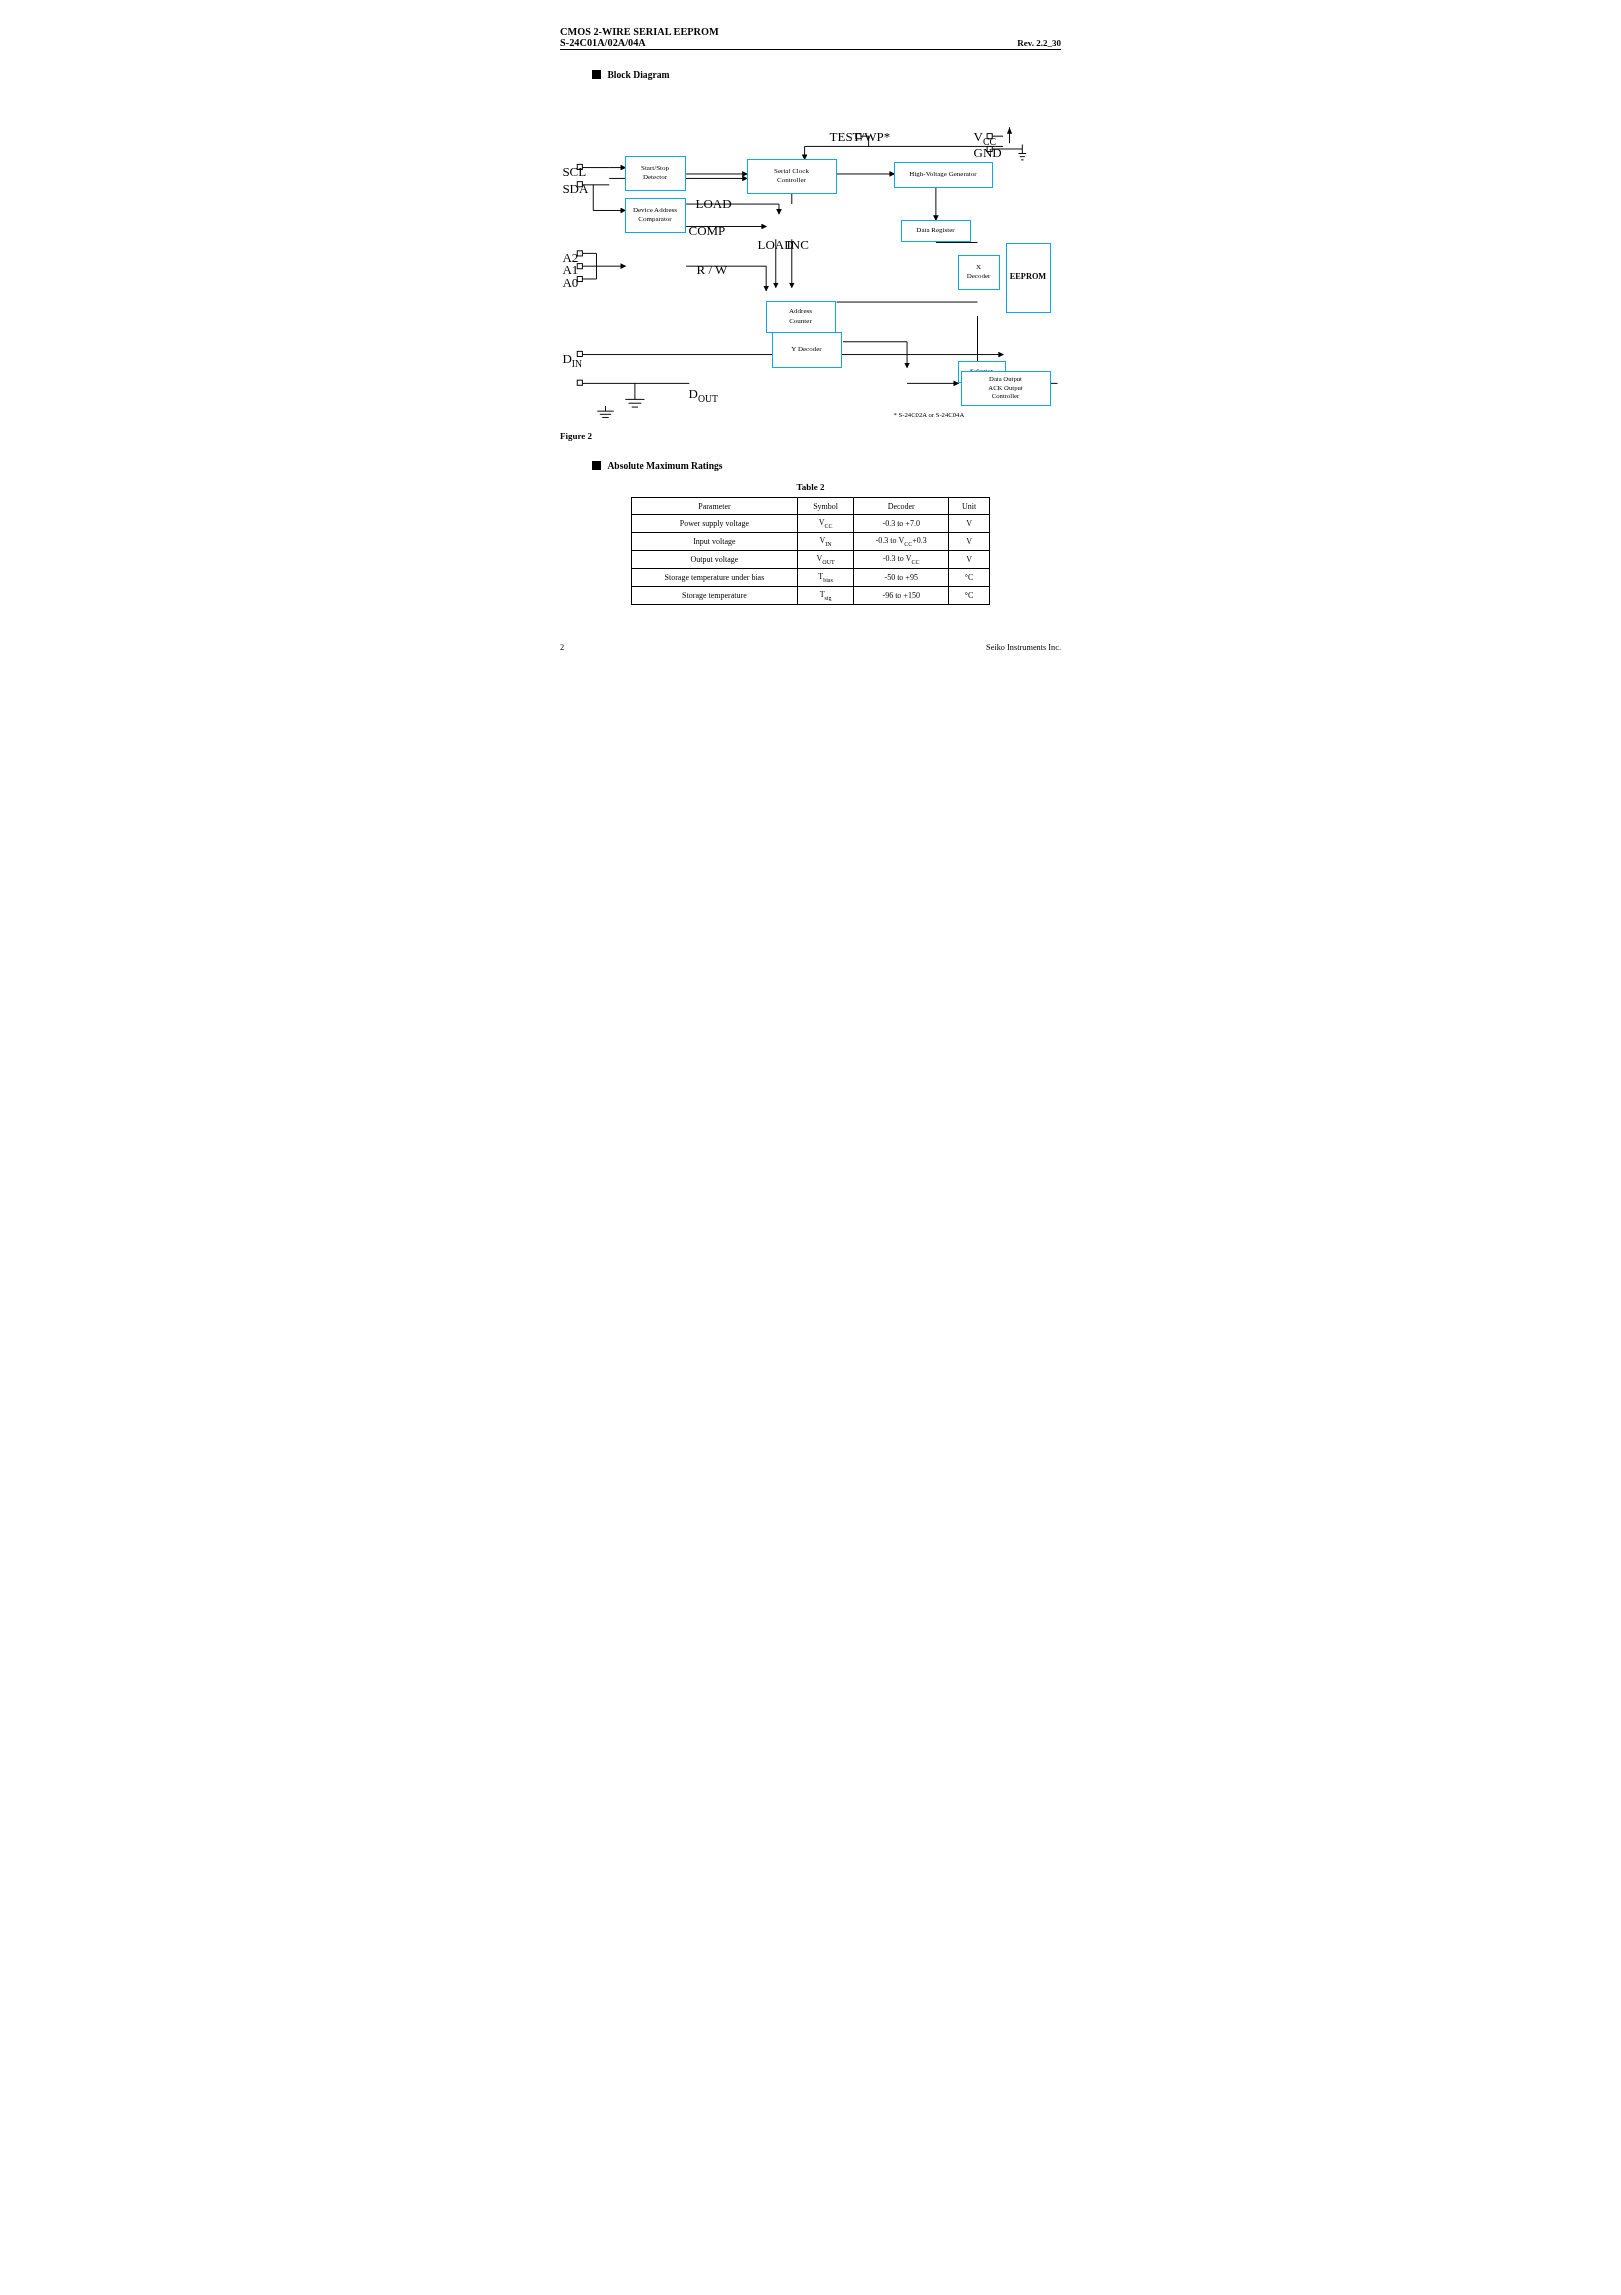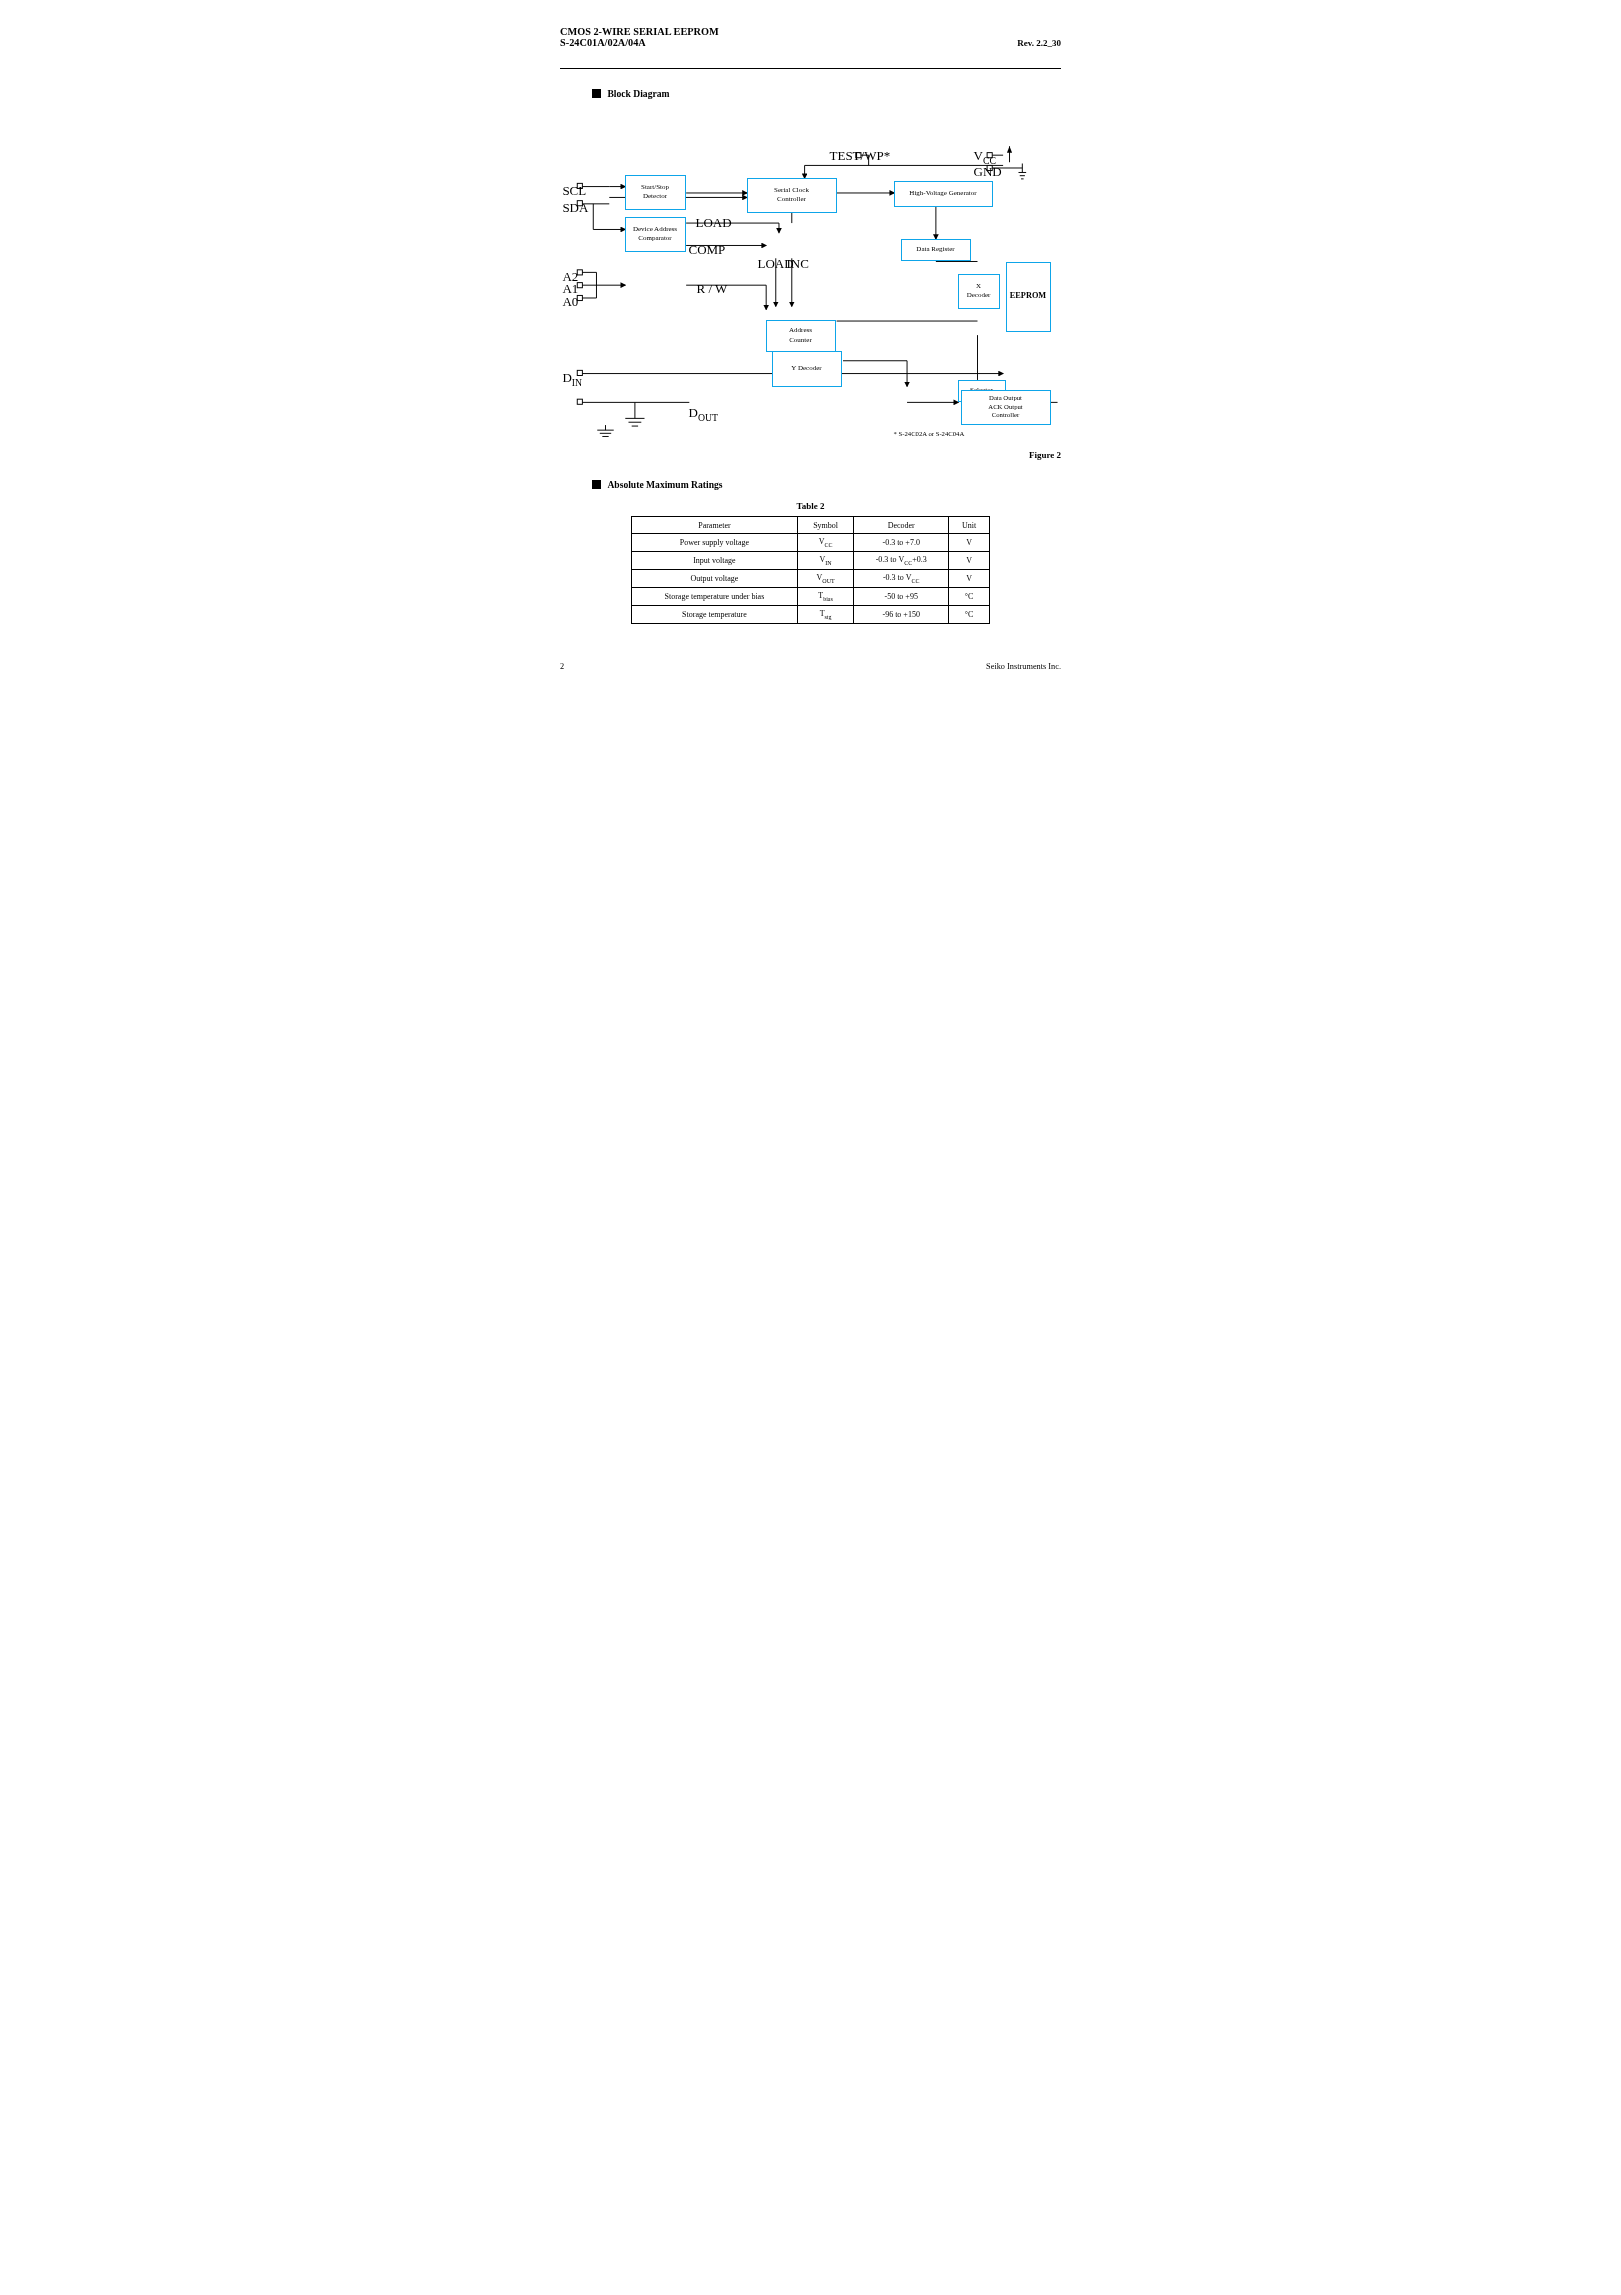--- a/index.html
+++ b/index.html
@@ -7,21 +7,21 @@
       background: #fff;
       font-family: 'Times New Roman', Times, serif;
       font-size: 9px;
       color: #000;
       width: 577px;
       margin: 0 auto;
       padding: 26px 38px 38px 38px;
     }
     .page-header {
       border-bottom: 1.3px solid #000;
-      padding-bottom: 20px;
+      padding-bottom: 1px;
       margin-bottom: 19px;
     }
     .page-header-title {
       font-weight: bold;
       font-size: 10.3px;
     }
     .page-header-row {
       display: flex;
       justify-content: space-between;
       align-items: flex-end;
@@ -63,21 +63,21 @@
     }
     
     .bd-svg {
       position: absolute;
       top: 0; left: 0;
       width: 100%;
       height: 100%;
       pointer-events: none;
     }
     .figure-caption {
-      text-align: right;
+      text-align: left;
       font-weight: bold;
       font-size: 9px;
       margin: 6.4px 0 19px 0;
     }
     
     .table-caption {
       text-align: center;
       font-weight: bold;
       font-size: 9px;
       margin-bottom: 5.1px;

